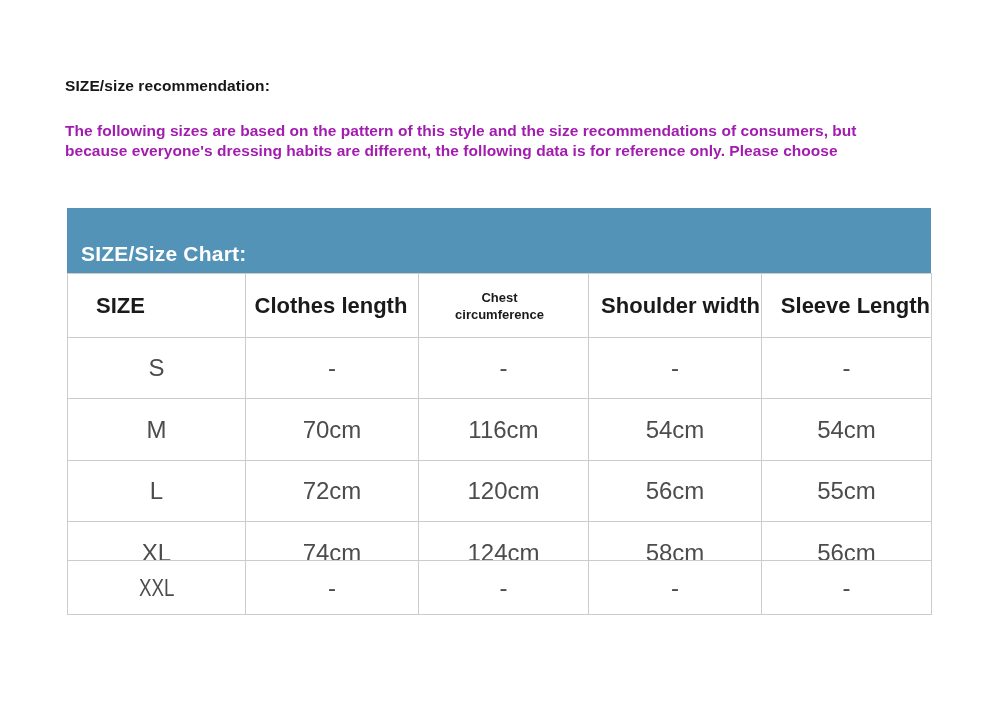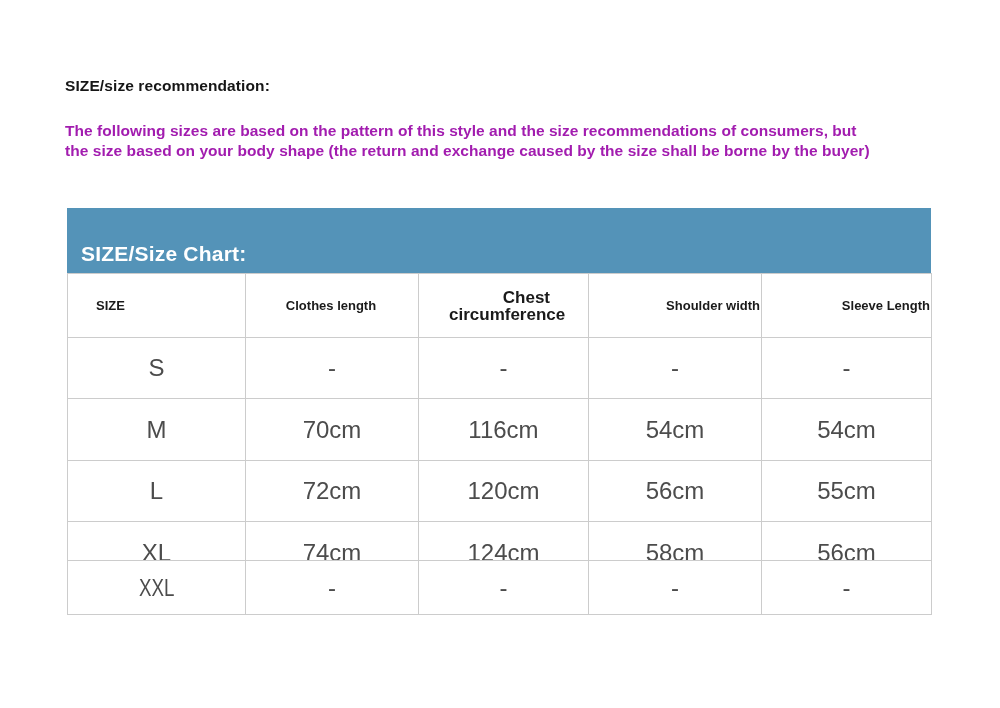--- a/index.html
+++ b/index.html
@@ -60,30 +60,30 @@
   table.size-table.main { top: 273px; }
   table.size-table.tail { top: 560px; }
   .size-table th, .size-table td {
     border: 1px solid #cccccc;
     vertical-align: middle;
     overflow: hidden;
   }
   .size-table th {
     font-weight: bold;
     color: #1a1a1a;
-    font-size: 13px;
+    font-size: 22px;
   }
   tr.head-row       { height: 64px; }
   tr.data-row       { height: 61px; }
   tr.data-row-tall  { height: 62px; }
   tr.data-row-short { height: 54px; }
   th.col-size   { text-align: left;  padding-left: 28px; }
   th.col-right  { padding-right: 3px; }
-  th.col-wrap   { text-align: right;  padding-left: 30px; padding-right: 38px;
-                  font-size: 17px; line-height: 17px; }
+  th.col-wrap   { text-align: center;  padding-left: 30px; padding-right: 38px;
+                  font-size: 13px; line-height: 17px; }
   th.col-center { text-align: right; }
   .size-table td {
     text-align: center;
     font-size: 24px;
     font-weight: 400;
     color: #4c4c4c;
   }
   td .condensed {
     display: inline-block;
     transform: scaleX(0.78);
@@ -92,21 +92,21 @@
 </style>
 </head>
 <body>
 
 <div class="page">
 
   <div class="rec-title">SIZE/size recommendation:</div>
 
   <div class="rec-body">
     <div>The following sizes are based on the pattern of this style and the size recommendations of consumers, but</div>
-    <div>the size based on your body shape (the return and exchange caused by the size shall be borne by the buyer)</div>
+    <div>because everyone's dressing habits are different, the following data is for reference only. Please choose</div>
   </div>
 
   <div class="chart-bar">
     <span class="bar-title">SIZE/Size Chart:</span>
   </div>
 
   <table class="size-table main">
     <colgroup>
       <col style="width:178px">
         <col style="width:173px">

